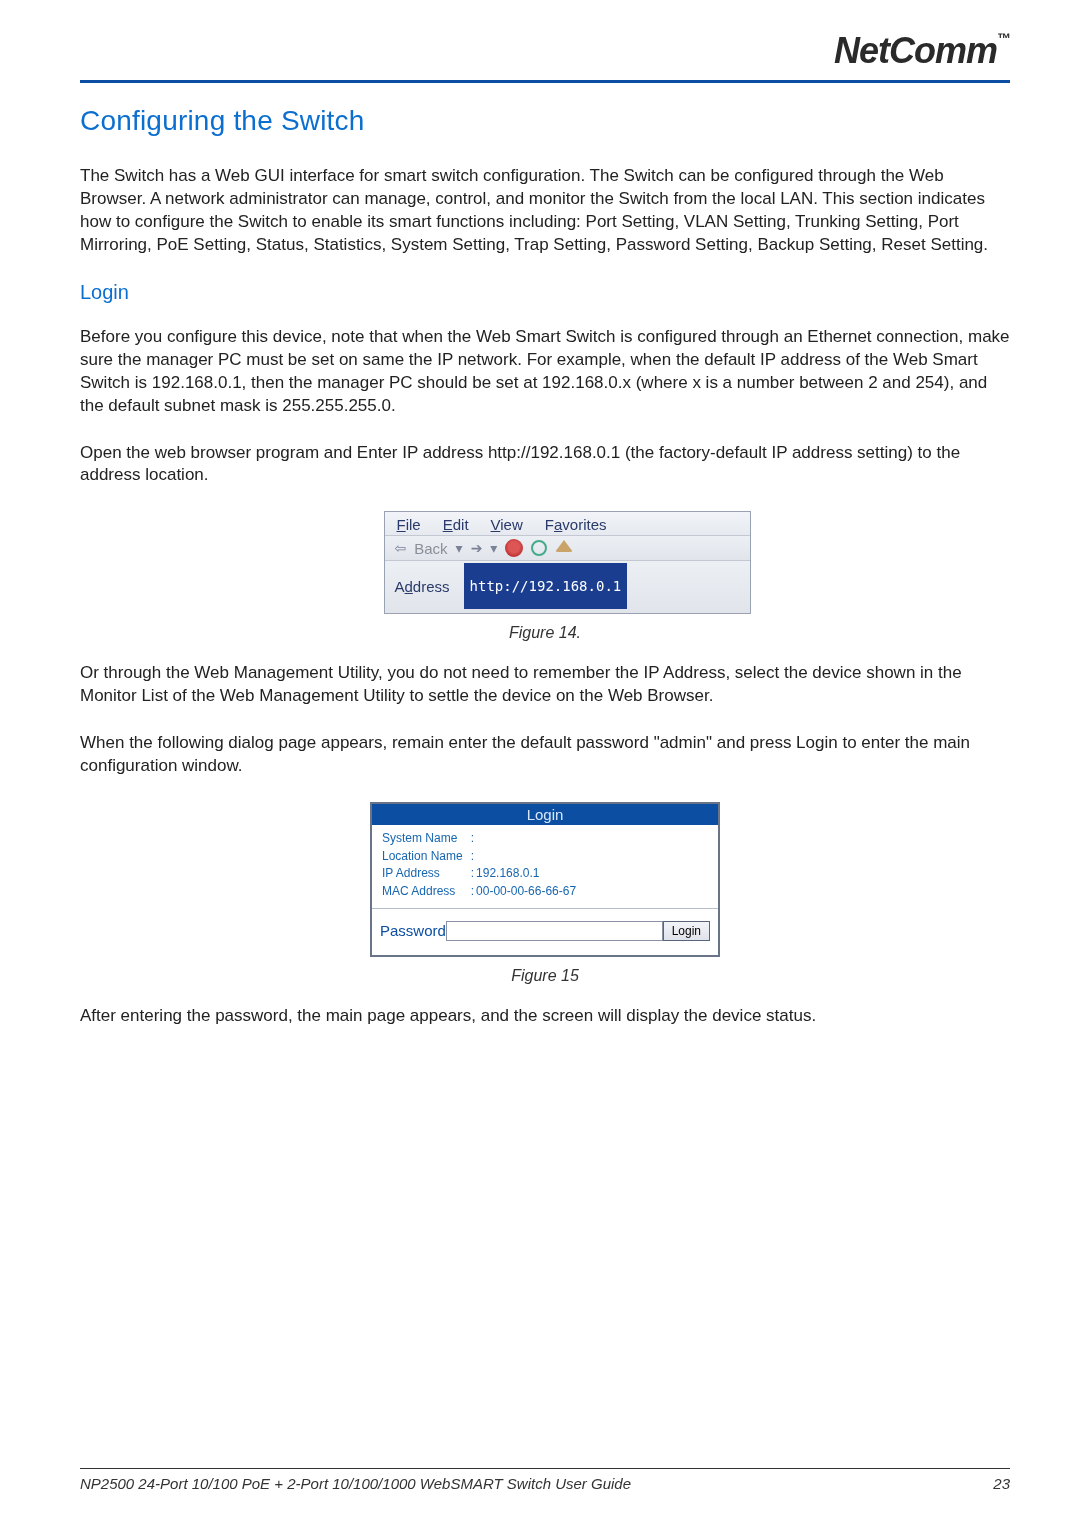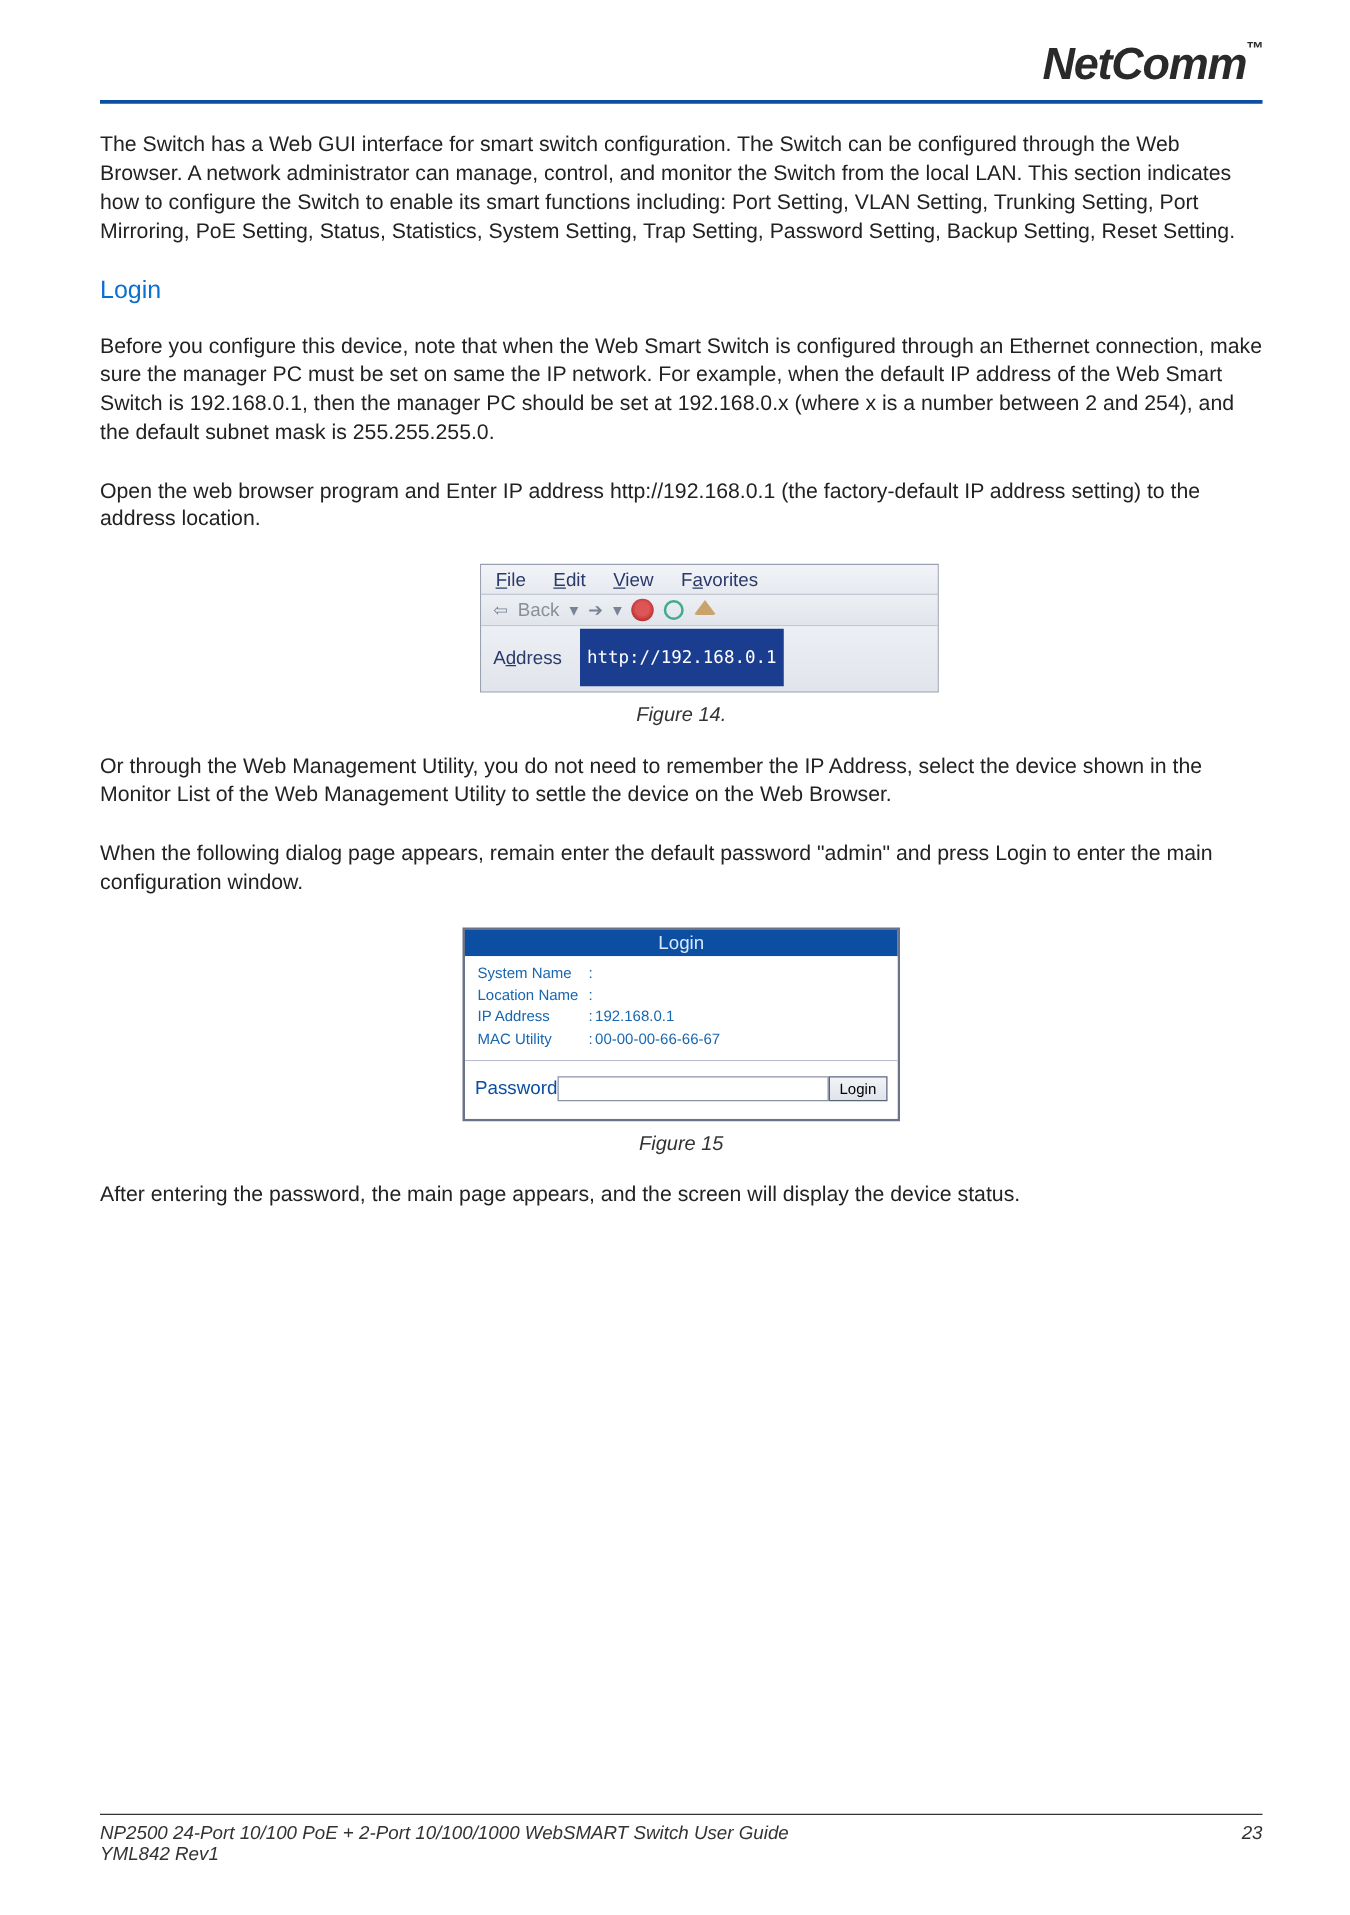--- a/index.html
+++ b/index.html
@@ -163,20 +163,21 @@
 <body>
 
 <div class="page">
   <div class="logo-row">
     <span class="logo">
       <span>NetComm</span><sup>™</sup>
     </span>
   </div>
   <hr class="hr-top">
 
+  <h1>Configuring the Switch</h1>
 
   <p class="body">The Switch has a Web GUI interface for smart switch configuration. The Switch can be configured through the Web Browser. A network administrator can manage, control, and monitor the Switch from the local LAN. This section indicates how to configure the Switch to enable its smart functions including: Port Setting, VLAN Setting, Trunking Setting, Port Mirroring, PoE Setting, Status, Statistics, System Setting, Trap Setting, Password Setting, Backup Setting, Reset Setting.</p>
 
   <h2>Login</h2>
 
   <p class="body">Before you configure this device, note that when the Web Smart Switch is configured through an Ethernet connection, make sure the manager PC must be set on same the IP network. For example, when the default IP address of the Web Smart Switch is 192.168.0.1, then the manager PC should be set at 192.168.0.x (where x is a number between 2 and 254), and the default subnet mask is 255.255.255.0.</p>
   <p class="body">Open the web browser program and Enter IP address http://192.168.0.1 (the factory-default IP address setting) to the address location.</p>
 
   <div class="fig-wrap">
     <div class="browser-mock">
@@ -222,21 +223,21 @@
             <td>Location Name</td>
             <td>:</td>
             <td></td>
           </tr>
           <tr>
             <td>IP Address</td>
             <td>:</td>
             <td>192.168.0.1</td>
           </tr>
           <tr>
-            <td>MAC Utility</td>
+            <td>MAC Address</td>
             <td>:</td>
             <td>00-00-00-66-66-67</td>
           </tr>
         </tbody>
           </table>
       </div>
       <div class="login-pw">
         <span class="lbl">Password</span>
         <input type="password" style="">
         <button>Login</button>
@@ -246,17 +247,16 @@
   <div class="fig-caption">Figure 15</div>
 
   <p class="body">After entering the password, the main page appears, and the screen will display the device status.</p>
 </div>
 
 <div class="footer">
   <hr>
   <div class="footer-row">
     <div>
       <div>NP2500 24-Port 10/100 PoE + 2-Port 10/100/1000 WebSMART Switch User Guide</div>
-      <div>YML842 Rev1</div>
     </div>
     <div>23</div>
   </div>
 </div>
 
 </body></html>

